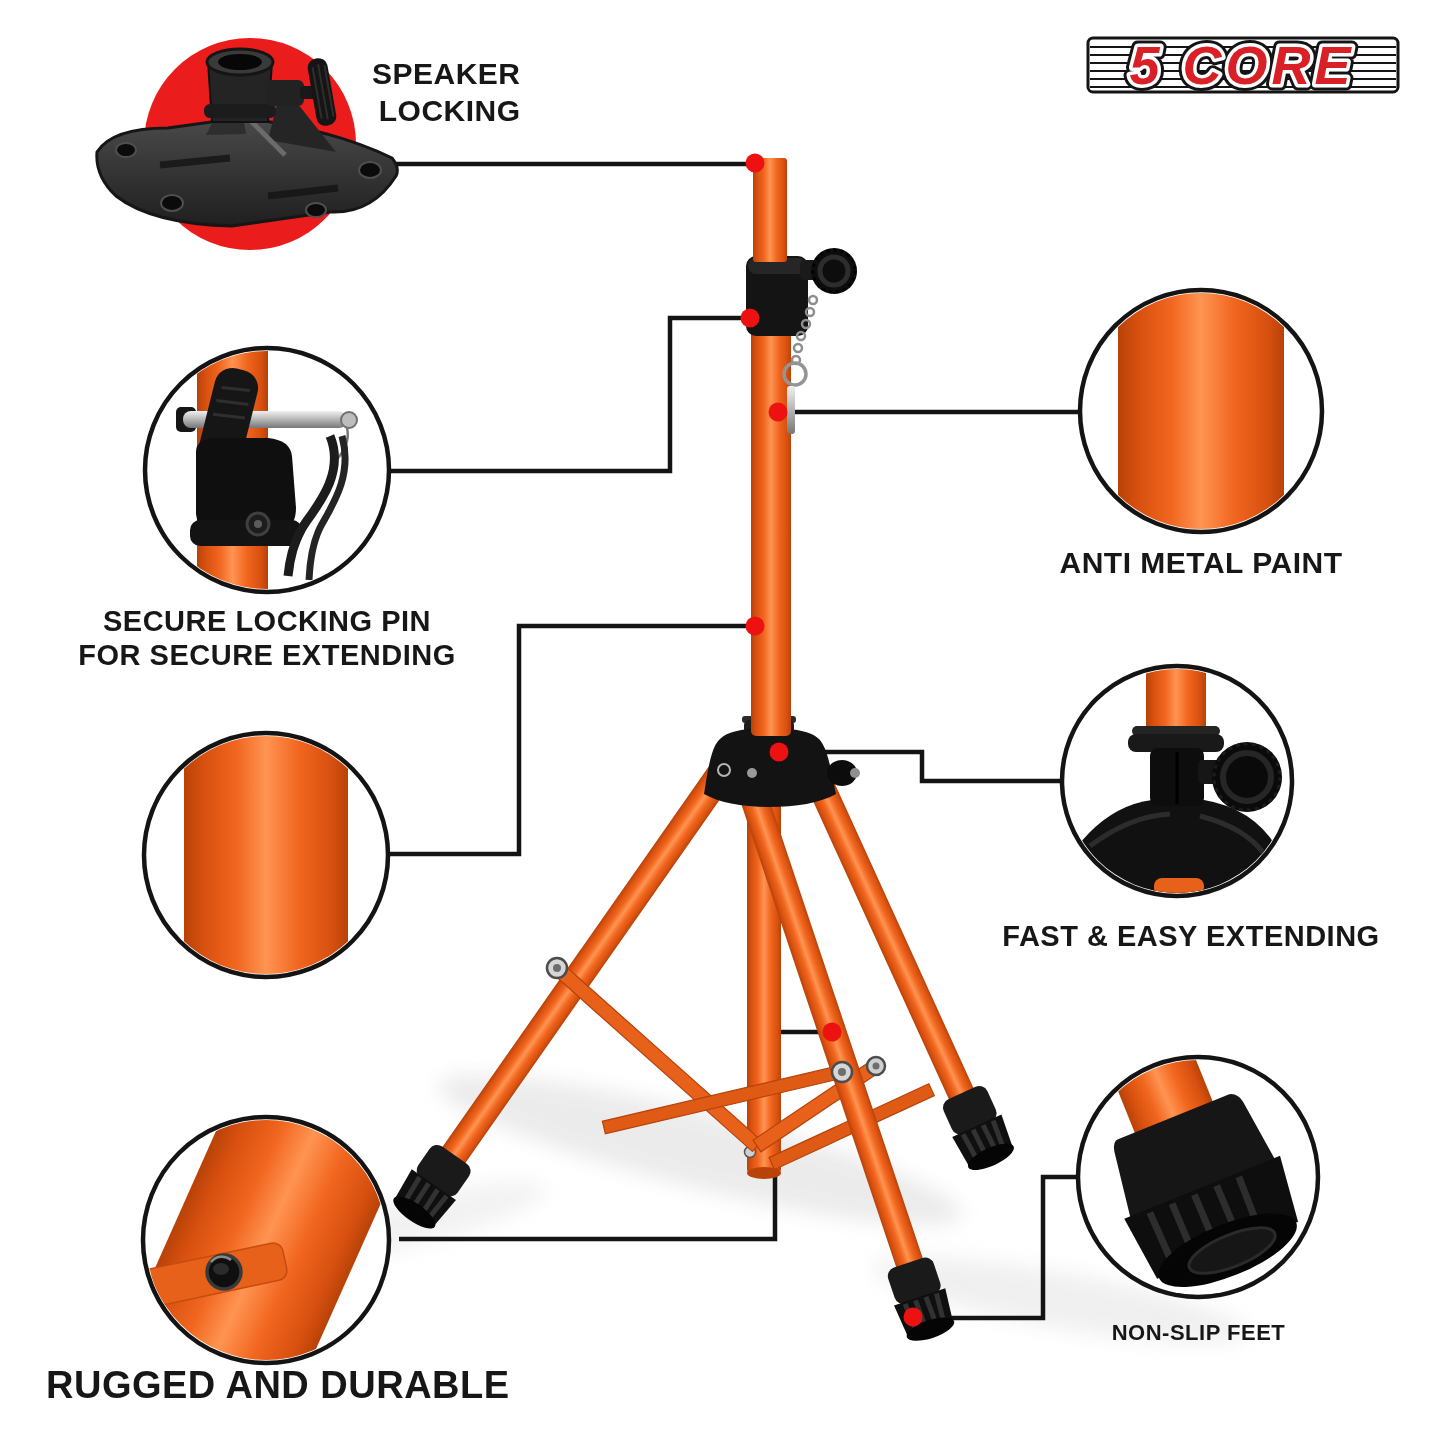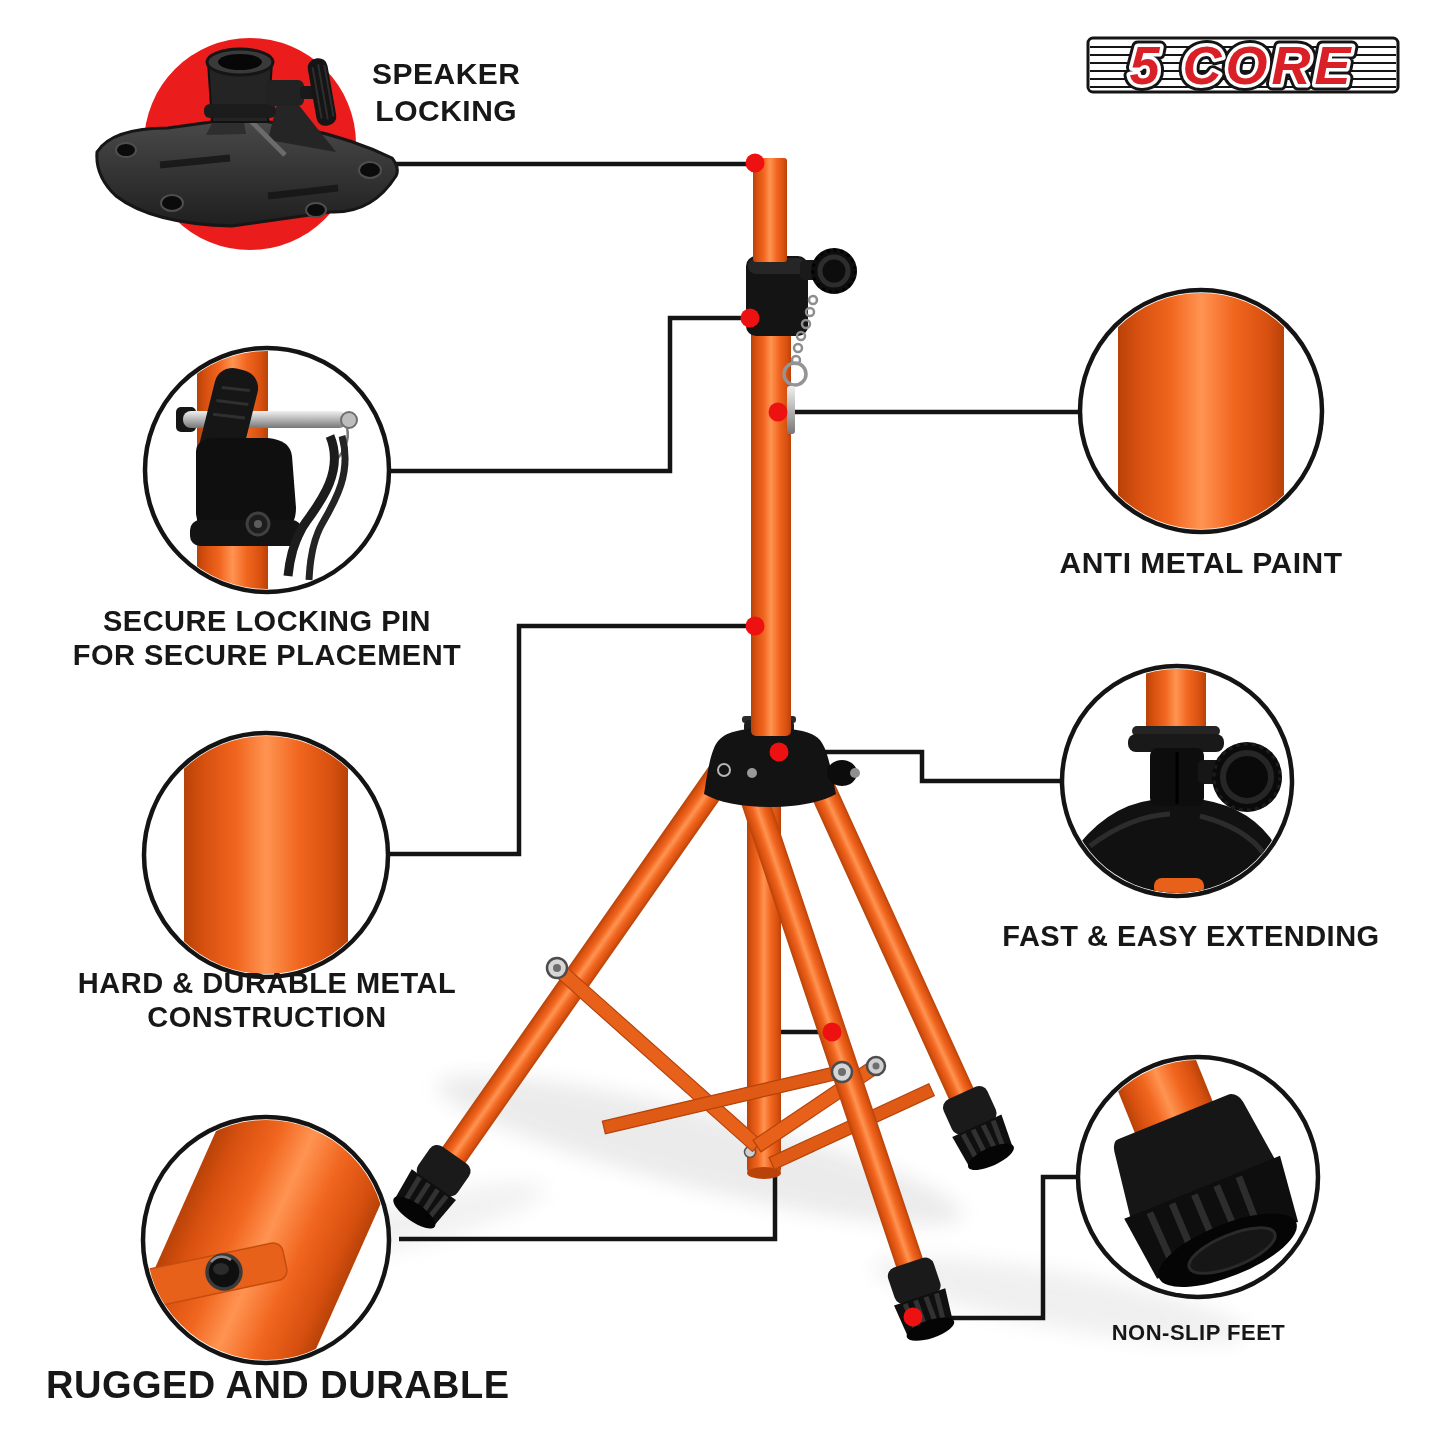--- a/index.html
+++ b/index.html
@@ -2,21 +2,21 @@
 <html><head>
 <meta charset="utf-8">
 <style>
   html,body{margin:0;padding:0;background:#fff;}
   .canvas{position:relative;width:1445px;height:1445px;background:#ffffff;overflow:hidden;
           font-family:"Liberation Sans",sans-serif;}
   svg.art{position:absolute;left:0;top:0;width:1445px;height:1445px;}
   .label{position:absolute;font-weight:700;font-size:29px;color:#171717;
          letter-spacing:.5px;line-height:34px;text-align:center;white-space:nowrap;}
   .label .ln{display:block;}
-  .lbl-speaker{left:372px;top:55px;text-align:center;line-height:37px;font-size:30px;}
+  .lbl-speaker{left:372px;top:55px;text-align:right;line-height:37px;font-size:30px;}
   .lbl-safety{left:72px;top:604px;width:390px;}
   .lbl-hard{left:52px;top:966px;width:430px;}
   .lbl-rugged{left:46px;top:1368px;width:440px;font-size:38px;}
   .lbl-anti{left:1006px;top:546px;width:390px;font-size:30px;}
   .lbl-height{left:996px;top:919px;width:390px;}
   .lbl-nonslip{left:1006px;top:1316px;width:385px;font-size:22px;}
 </style>
 </head>
 <body>
 
@@ -323,25 +323,21 @@
     <text x="1242" y="84" text-anchor="middle" font-family="Liberation Sans, sans-serif" font-size="54" font-weight="700" font-style="italic" letter-spacing="4" fill="#d92027" stroke="#ffffff" stroke-width="7" paint-order="stroke" stroke-linejoin="round">5 CORE</text>
   </g>
 </svg>
 
 <div class="label lbl-speaker">
   <span class="ln">SPEAKER</span>
   <span class="ln">LOCKING</span>
 </div>
 <div class="label lbl-safety">
   <span class="ln">SECURE LOCKING PIN</span>
-  <span class="ln">FOR SECURE PLACEMENT</span>
-</div>
-<div class="label lbl-hard">
-  <span class="ln">HARD &amp; DURABLE METAL</span>
-  <span class="ln">CONSTRUCTION</span>
+  <span class="ln">FOR SECURE EXTENDING</span>
 </div>
 <div class="label lbl-rugged">
   <span class="ln">RUGGED AND DURABLE</span>
 </div>
 <div class="label lbl-anti">
   <span class="ln">ANTI METAL PAINT</span>
 </div>
 <div class="label lbl-height">
   <span class="ln">FAST &amp; EASY EXTENDING</span>
 </div>

